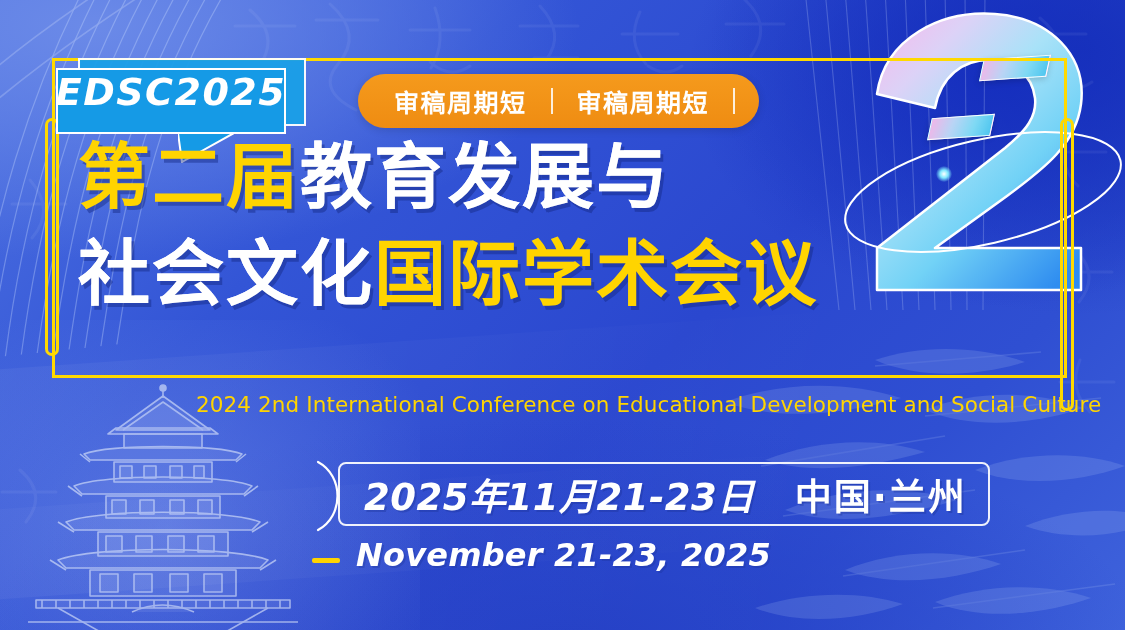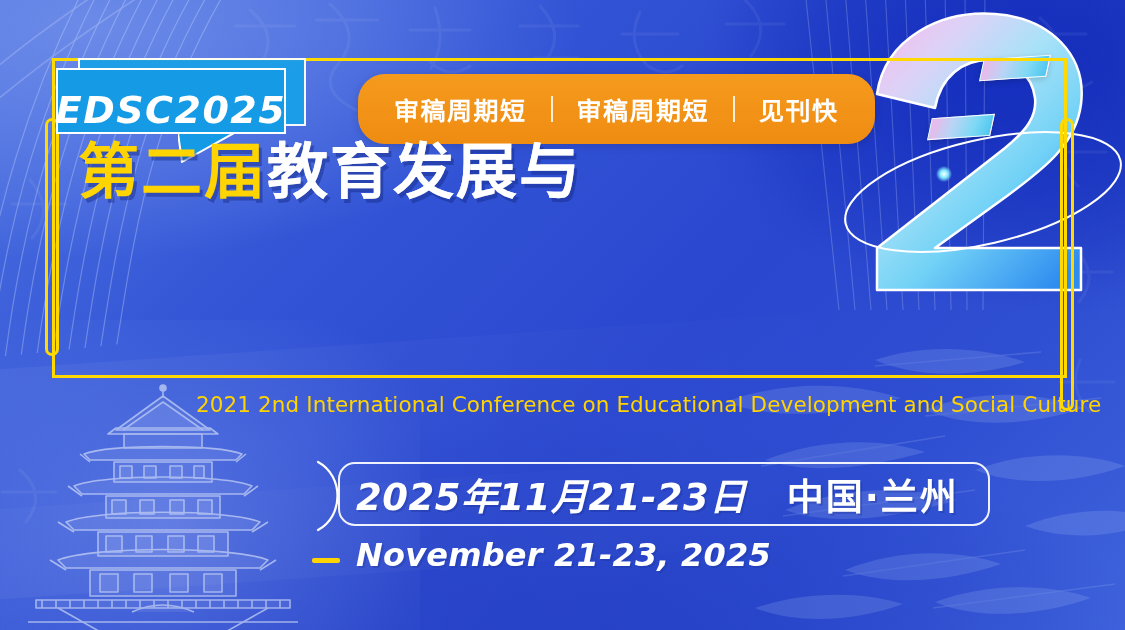--- a/index.html
+++ b/index.html
@@ -122,21 +122,21 @@
     border: 2px solid #ffffff;
     opacity: .95;
   }
   .badge-edsc {
     position: absolute;
     left: 56px; top: 68px;
     width: 230px; height: 66px;
     background: #159ae6;
     border: 2px solid #ffffff;
     display: flex;
-    align-items: flex-end;
+    align-items: flex-start;
     justify-content: center;
   }
   .badge-edsc-label {
     color: #ffffff;
     font-size: 38px;
     font-weight: 700;
     font-style: italic;
     letter-spacing: 1.5px;
     font-family: "DejaVu Sans", "Liberation Sans", sans-serif;
     white-space: nowrap;
@@ -144,21 +144,21 @@
   .bubble-tail {
     position: absolute;
     left: 178px; top: 133px;
     width: 56px; height: 30px;
   }
 
   
   .badge-orange {
     position: absolute;
     left: 358px; top: 74px;
-    height: 70px;
+    height: 54px;
     padding: 0 24px;
     background: linear-gradient(180deg, #f59a1c 0%, #ef8c12 100%);
     border-radius: 27px;
     display: flex;
     align-items: center;
     gap: 12px;
     box-shadow: 0 2px 8px rgba(0,0,0,.14);
   }
   .badge-orange-item {
     color: #ffffff;
@@ -213,21 +213,21 @@
     background: radial-gradient(circle, #ffffff 0%, #7fe8ff 35%, rgba(60,190,255,0) 72%);
   }
 
   
   .title-block {
     position: absolute;
     left: 78px; top: 140px;
     width: 980px;
   }
   .title-line {
-    font-size: 61px;
+    font-size: 72px;
     font-weight: 900;
     line-height: 1.04;
     letter-spacing: 2px;
     white-space: nowrap;
     font-family: "DejaVu Sans", "Liberation Sans", sans-serif;
     text-shadow: 3px 4px 0 rgba(20,40,130,.45);
   }
   .ti-white {
     color: #ffffff;
     background: linear-gradient(180deg, #ffffff 0%, #ffffff 55%, #e4ecff 100%);
@@ -253,24 +253,24 @@
   .arc-bracket {
     position: absolute;
     left: 312px; top: 460px;
     width: 38px; height: 72px;
   }
   .date-box {
     position: absolute;
     left: 338px; top: 462px;
     width: 652px; height: 64px;
     border: 2px solid rgba(255,255,255,.92);
-    border-radius: 17px;
+    border-radius: 8px;
     display: flex;
     align-items: center;
-    padding-left: 16px;
+    padding-left: 24px;
     gap: 40px;
   }
   .date-cn, .city-cn {
     color: #ffffff;
     font-size: 37px;
     font-weight: 700;
     font-style: italic;
     letter-spacing: .5px;
     white-space: nowrap;
     font-family: "DejaVu Sans", "Liberation Sans", sans-serif;
@@ -483,30 +483,32 @@
     <svg width="56" height="30" viewBox="0 0 56 30" fill="none">
       <path d="M0 0 L 56 0 L 4 29 Z" fill="#159ae6" stroke="#ffffff" stroke-width="2" stroke-linejoin="round"></path>
     </svg>
   </div>
 
   <div class="badge-orange">
     <span class="badge-orange-item">审稿周期短</span>
     <span class="badge-sep"></span>
     <span class="badge-orange-item">审稿周期短</span>
     <span class="badge-sep"></span>
-    <span class="badge-orange-item">见刊快</span>
   </div>
 
   <div class="title-block">
     <div class="title-line l1">
       <span class="ti-yellow">第二届</span><span class="ti-white">教育发展与</span>
     </div>
-  </div>
-
-  <div class="subtitle-en">2021 2nd International Conference on Educational Development and Social Culture</div>
+    <div class="title-line l2">
+      <span class="ti-white">社会文化</span><span class="ti-yellow">国际学术会议</span>
+    </div>
+  </div>
+
+  <div class="subtitle-en">2024 2nd International Conference on Educational Development and Social Culture</div>
 
   <div class="arc-bracket">
     <svg width="38" height="72" viewBox="0 0 38 72" fill="none">
       <path d="M6 2 C 32 16, 32 56, 6 70" stroke="#ffffff" stroke-width="2.2" fill="none" stroke-linecap="round"></path>
     </svg>
   </div>
 
   <div class="date-box">
     <span class="date-cn">2025年11月21-23日</span>
     <span class="city-cn">中国·兰州</span>

